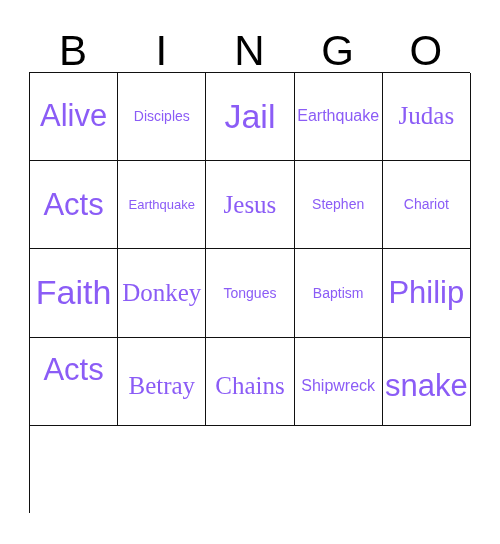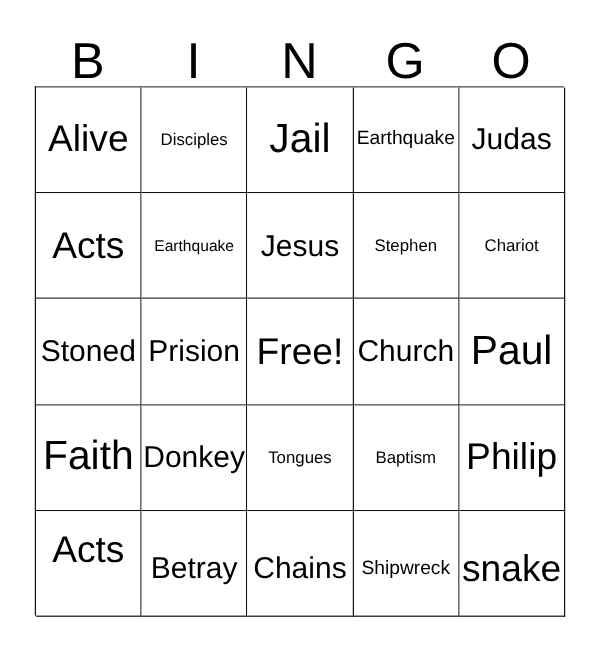--- a/index.html
+++ b/index.html
@@ -74,28 +74,28 @@
     justify-content: center;
     overflow: hidden;
     position: relative;
   }
   .cell-text {
     display: block;
     width: 100%;
     text-align: center;
     line-height: 1.05;
     white-space: nowrap;
-    color: #000000;
+    color: #8b5cf6;
     font-weight: 400;
   }
 
   
   .sz-xl  { font-size: 34px; }
   .sz-lg  { font-size: 31px; }
-  .sz-md  { font-size: 25px; }
+  .sz-md  { font-size: 25px; font-family: Liberation Serif, serif; }
   .sz-sm  { font-size: 14px; }
   .sz-xs  { font-size: 16px; }
   .sz-xxs { font-size: 13px; }
 
   
   .align-up   { align-items: center; padding-bottom: 22px; }
   .align-down { align-items: center; padding-top: 10px; }
 </style>
 </head>
 <body>
@@ -141,37 +141,20 @@
           <span class="cell-text sz-md">Jesus</span>
         </div>
       <div class="cell">
           <span class="cell-text sz-sm">Stephen</span>
         </div>
       <div class="cell">
           <span class="cell-text sz-sm">Chariot</span>
         </div>
     </div>
 
-    <div class="grid-row">
-      <div class="cell">
-          <span class="cell-text sz-md">Stoned</span>
-        </div>
-      <div class="cell">
-          <span class="cell-text sz-md">Prision</span>
-        </div>
-      <div class="cell">
-          <span class="cell-text sz-lg">Free!</span>
-        </div>
-      <div class="cell">
-          <span class="cell-text sz-md">Church</span>
-        </div>
-      <div class="cell">
-          <span class="cell-text sz-xl">Paul</span>
-        </div>
-    </div>
 
     <div class="grid-row">
       <div class="cell">
           <span class="cell-text sz-xl">Faith</span>
         </div>
       <div class="cell">
           <span class="cell-text sz-md">Donkey</span>
         </div>
       <div class="cell">
           <span class="cell-text sz-sm">Tongues</span>

